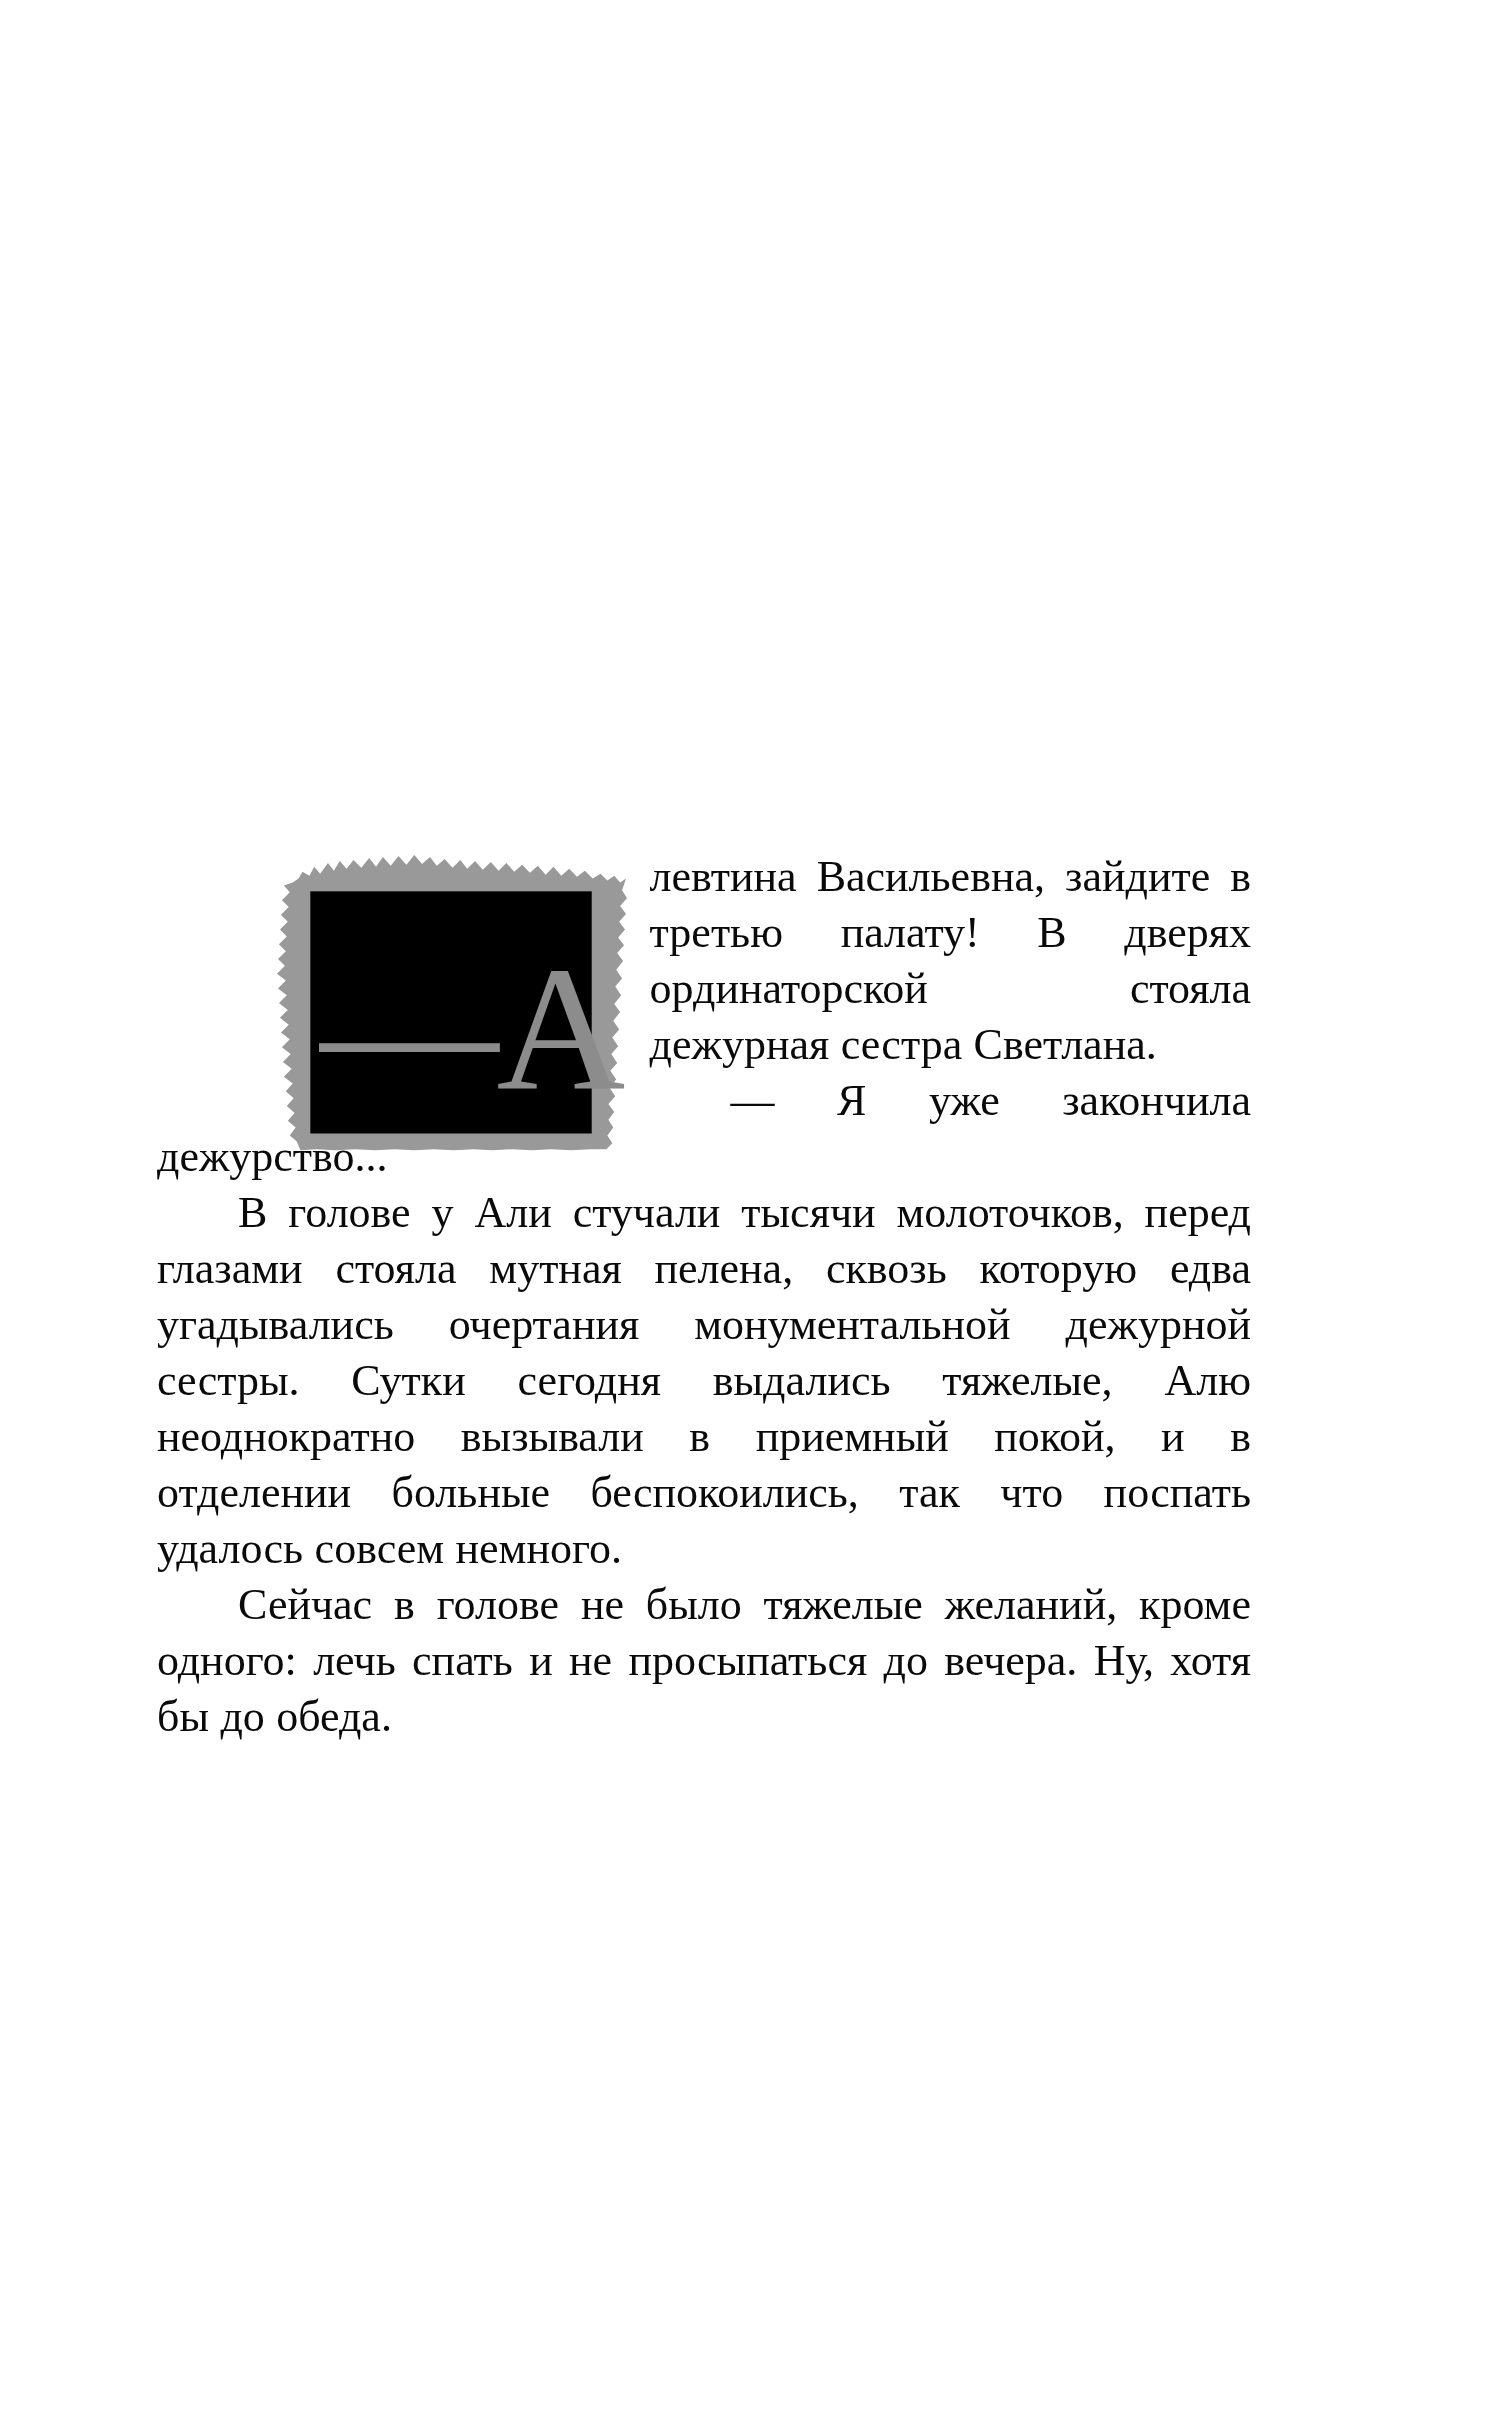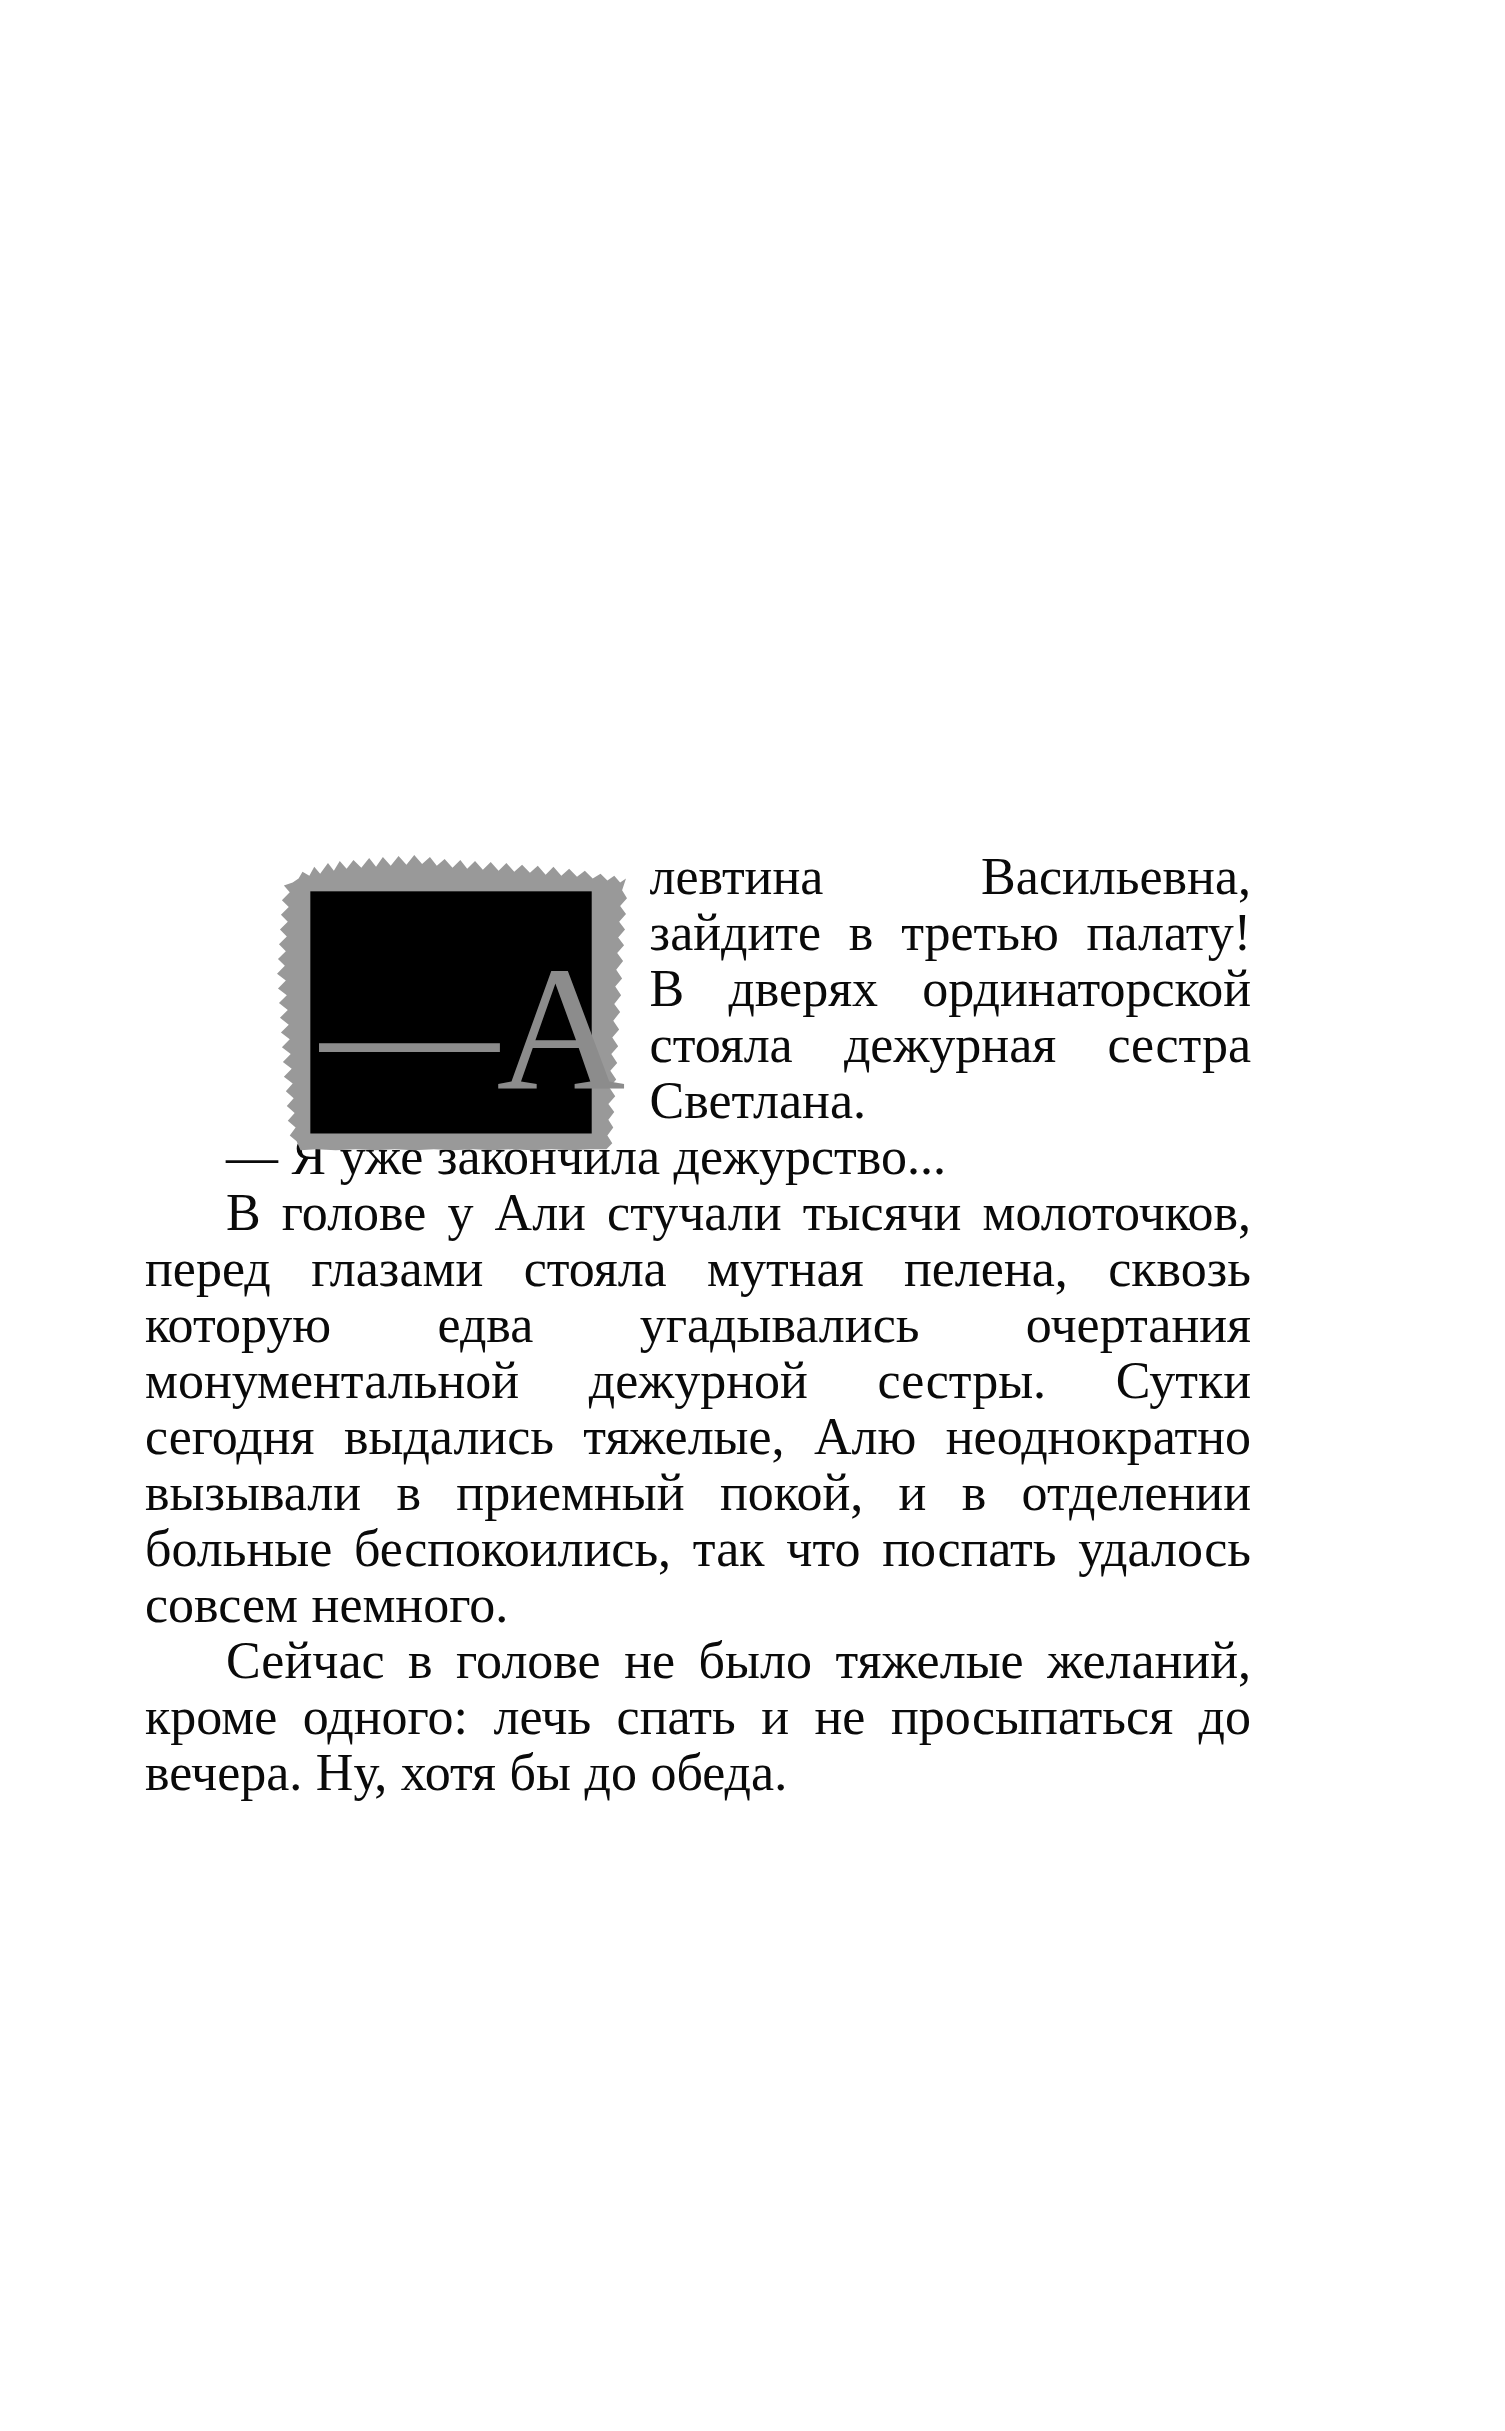--- a/index.html
+++ b/index.html
@@ -29,29 +29,29 @@
   
   .text-column {
     position: absolute;
     left: 145px;
     top: 849px;
     width: 1106px;
   }
 
   .para {
     margin: 0;
-    font-size: 52px;
+    font-size: 44px;
     line-height: 56px;
     text-align: justify;
     text-justify: inter-word;
     word-spacing: 0.01em;
     hyphens: manual;
     color: #0a0a0a;
   }
-  .para.indent { text-indent: 81px; }
+  .para.indent { text-indent: 81px; margin-left: 12px; }
   .para.no-indent { text-indent: 0; }
 
   
   .dropcap-float {
     float: left;
     width: 349px;
     height: 231px;
     margin: 21.6px 21.6px 0 134px;
     shape-margin: 0;
   }

